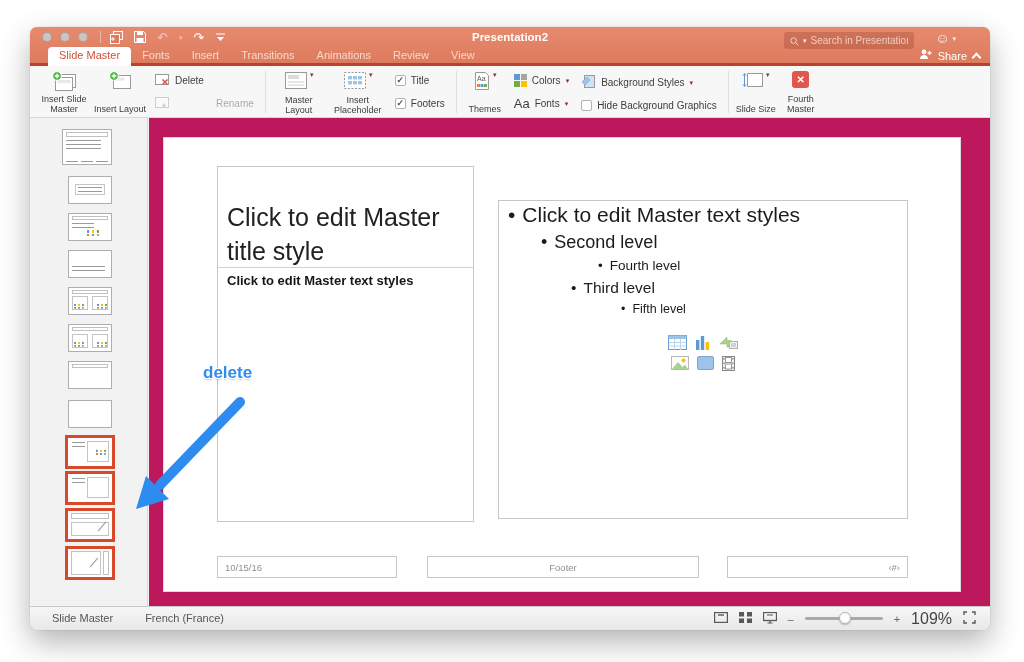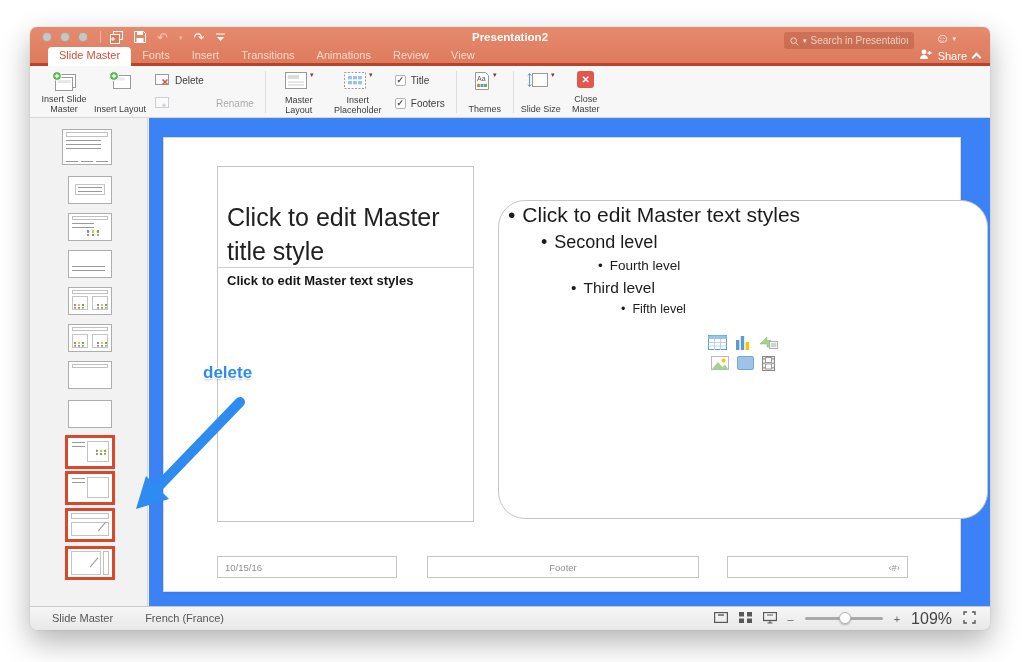--- a/index.html
+++ b/index.html
@@ -46,28 +46,28 @@
       font-size:9px;line-height:9px;color:#44576b;font-weight:bold;}
   .aa-big{font-size:13px;color:#3d3d3d;letter-spacing:0;}
   .close-ic{width:17px;height:17px;background:#e2574d;border-radius:3px;color:#fff;font-size:10px;font-weight:bold;
             display:flex;align-items:center;justify-content:center;}
   .colors-ic{width:13px;height:13px;display:grid;grid-template-columns:6px 6px;grid-template-rows:6px 6px;gap:1px;}
   .colors-ic i{display:block;}
 
   
   .main{position:relative;height:488px;}
   .sidebar{position:absolute;left:0;top:0;width:118px;height:100%;background:#f2f2f2;border-right:1px solid #d8d8d8;}
-  .canvas{position:absolute;left:119px;top:0;right:0;height:100%;background:#3b82f6;}
+  .canvas{position:absolute;left:119px;top:0;right:0;height:100%;background:#be185d;}
   .slide{position:absolute;left:14px;top:19px;width:798px;height:455px;background:#fff;border:1px solid #dadada;box-shadow:0 1px 3px rgba(0,0,0,.05);}
   .ph{position:absolute;border:1px solid #c6c6c6;background:#fff;}
   .ph-title{left:53px;top:28px;width:257px;height:356px;}
   .mtitle{position:absolute;left:9px;top:33px;width:238px;font-size:25px;line-height:34px;color:#212121;}
   .tdivider{position:absolute;left:0;right:0;top:100px;border-top:1px solid #d2d2d2;}
   .mbody{position:absolute;left:9px;top:106px;font-size:13px;font-weight:bold;color:#161616;}
-  .ph-content{left:334px;top:62px;width:490px;height:319px;border-radius:27px;}
+  .ph-content{left:334px;top:62px;width:410px;height:319px;}
   .lv{color:#1b1b1b;}
   .lv .b{margin-right:7px;}
   .lv1{padding-left:9px;font-size:21px;line-height:28px;}
   .lv2{padding-left:42px;font-size:18px;line-height:26px;}
   .lv3{padding-left:72px;font-size:15.5px;line-height:23px;}
   .lv4{padding-left:99px;font-size:13.5px;line-height:21px;}
   .lv5{padding-left:122px;font-size:12.5px;line-height:20px;}
   .ph-icons{position:absolute;left:0;right:0;top:134px;display:flex;flex-direction:column;align-items:center;gap:6px;}
   .icrow{display:flex;gap:8px;}
   .icrow svg{display:block;}
@@ -267,37 +267,68 @@
               <path d="M2.5 1.5h10l3 3v14h-13z" fill="#fff" stroke="#9a9a9a"></path>
               <text x="4" y="10" font-size="7" fill="#555" font-family="Liberation Sans">Aa</text>
               <rect x="4" y="13" width="3" height="3" fill="#ed7d31"></rect>
               <rect x="7.5" y="13" width="3" height="3" fill="#5b9bd5"></rect>
               <rect x="11" y="13" width="3" height="3" fill="#70ad47"></rect>
             </svg></span>
           <span class="caret">▾</span>
         </span>
       <span class="rlabel">Themes</span>
     </div>
+    <div class="rcol">
+      <div class="rrow">
+        <span class="colors-ic">
+            <i style="background:#5b9bd5"></i>
+            <i style="background:#a5a5a5"></i>
+            <i style="background:#70ad47"></i>
+            <i style="background:#ffc000"></i>
+          </span>
+        <span>Colors</span>
+        <span class="caret">▾</span>
+      </div>
+      <div class="rrow">
+        <span class="aa-big">Aa</span>
+        <span>Fonts</span>
+        <span class="caret">▾</span>
+      </div>
+    </div>
+    <div class="rcol">
+      <div class="rrow">
+        <span><svg width="15" height="15" viewBox="0 0 15 15">
+              <rect x="3.5" y="1.5" width="10" height="12" fill="#cfe2f3" stroke="#9a9a9a"></rect>
+              <path d="M1 8l5-5 3 3-5 5z" fill="#9dc3e6" stroke="#7a9cc0" stroke-width=".6"></path>
+            </svg></span>
+        <span>Background Styles</span>
+        <span class="caret">▾</span>
+      </div>
+      <div class="rrow">
+        <span class="cb"></span>
+        <span>Hide Background Graphics</span>
+      </div>
+    </div>
     <div class="rsep"></div>
     <div class="rbig" style="width:44px">
       <span class="ic">
           <span><svg width="22" height="19" viewBox="0 0 22 19">
               <rect x="5.5" y="2.5" width="15" height="13" fill="#fff" stroke="#9a9a9a"></rect>
               <path d="M2.5 3v12" stroke="#5b9bd5"></path>
               <path d="M1 4.5l1.5-2 1.5 2M1 13.5l1.5 2 1.5-2" fill="none" stroke="#5b9bd5"></path>
             </svg></span>
           <span class="caret">▾</span>
         </span>
       <span class="rlabel">Slide Size</span>
     </div>
     <div class="rbig" style="width:46px">
       <span class="close-ic">
           <span>✕</span>
         </span>
-      <span class="rlabel">Close Master</span>
+      <span class="rlabel">Fourth Master</span>
     </div>
   </div>
 
   <div class="main">
     <div class="sidebar">
       <div class="thumb" style="left:32px;top:11px;width:50px;height:36px">
         <div class="s-title" style="height:14%"></div>
           <div class="s-lines" style="left:6%;right:20%;top:30%;height:32%"></div>
           <div class="s-foot"></div>
       </div>

